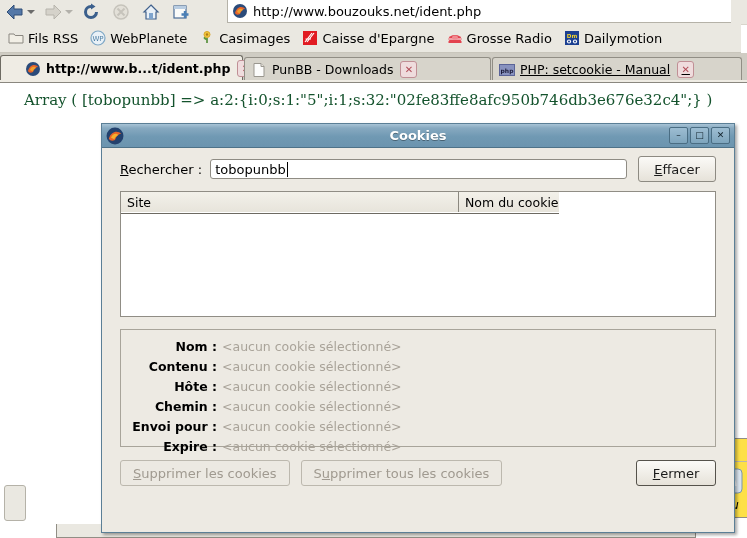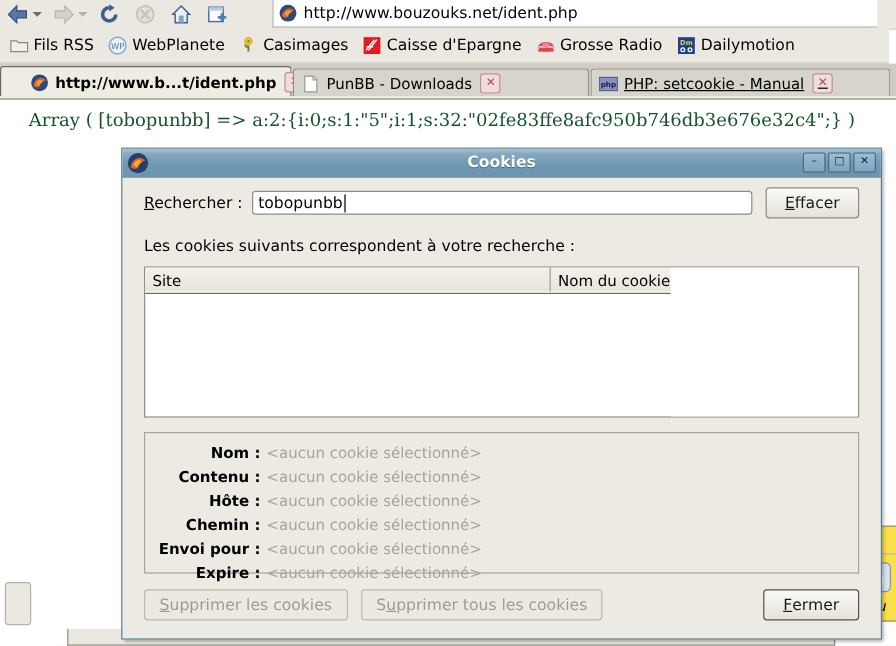--- a/index.html
+++ b/index.html
@@ -426,21 +426,20 @@
       <div class="searchinput">
         <span class="val">tobopunbb</span>
         <span class="caret"></span>
       </div>
       <div class="btn clear">
           <span class="ul">E</span>
           <span>ffacer</span>
         </div>
     </div>
 
-    <div class="hint">Les cookies suivants correspondent à votre recherche :</div>
 
     <div class="listbox">
       <div class="listheader">
         <div class="colhdr site">Site</div>
         <div class="colhdr name">Nom du cookie</div>
       </div>
       <div class="listbody"></div>
     </div>
 
     <div class="details">

